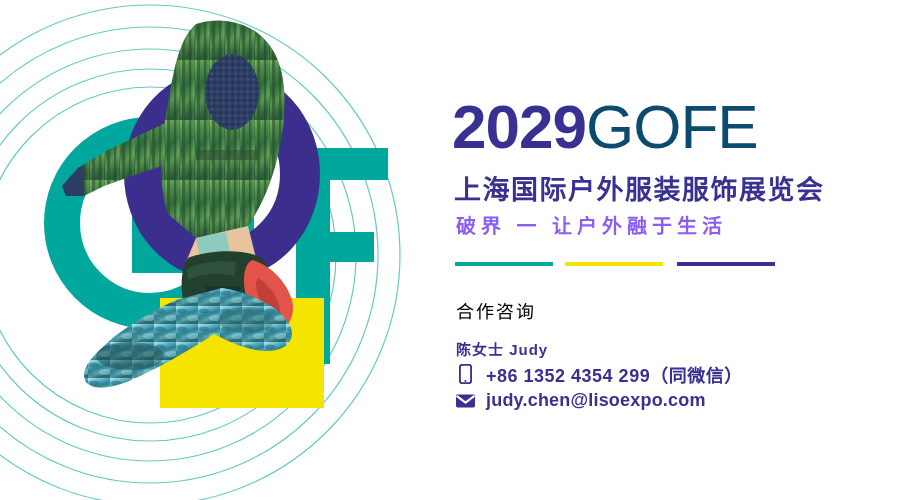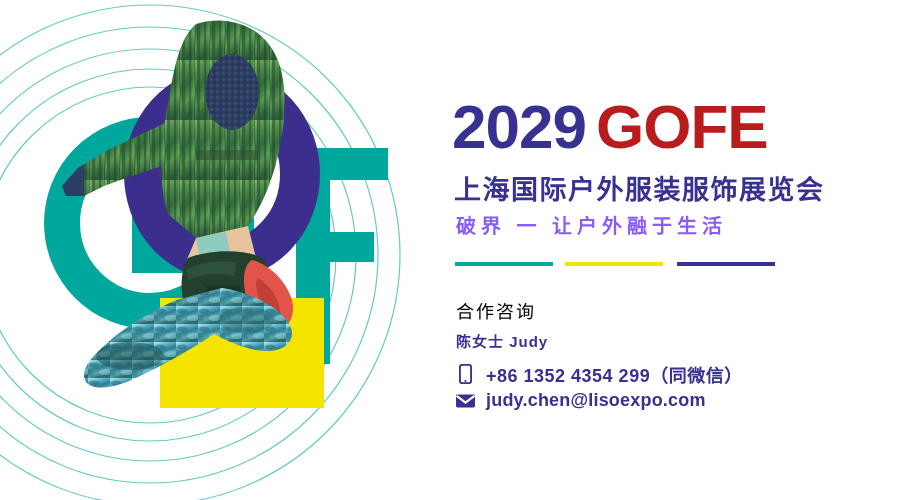--- a/index.html
+++ b/index.html
@@ -54,25 +54,24 @@
   }
   .title-year {
     font-size: 62px;
     font-weight: bold;
     letter-spacing: -1px;
     color: #393192;
     line-height: 1;
   }
   .title-brand {
     font-size: 62px;
-    font-weight: bold;
+    font-weight: normal;
     letter-spacing: -1px;
-    color: #b91c1c;
+    color: #0c4a6e;
     line-height: 1;
-    margin-left: 10px;
   }
 
   .subtitle {
     position: absolute;
     left: 2px;
     top: 168px;
     font-size: 27px;
     font-weight: bold;
     color: #393192;
     letter-spacing: 1.5px;
@@ -112,21 +111,21 @@
     top: 297px;
     font-size: 18px;
     font-weight: normal;
     color: #000000;
     letter-spacing: 2px;
   }
 
   .contact-person {
     position: absolute;
     left: 4px;
-    top: 330px;
+    top: 338px;
     font-size: 15px;
     font-weight: bold;
     color: #393192;
     letter-spacing: 1px;
   }
 
   .contact-line {
     position: absolute;
     left: 2px;
     display: flex;

